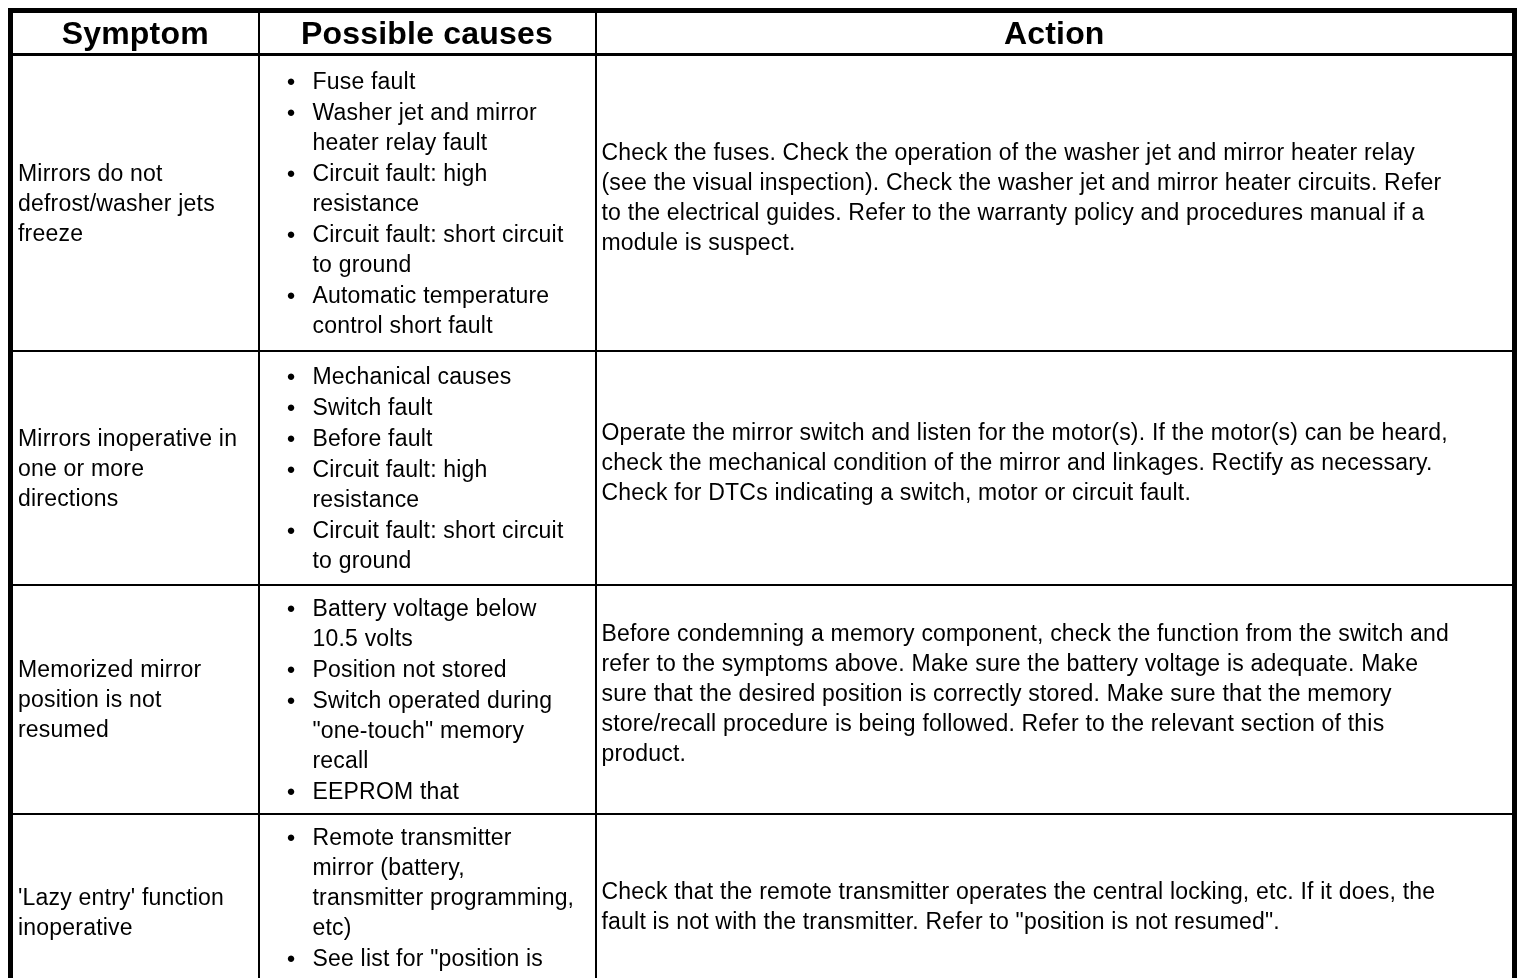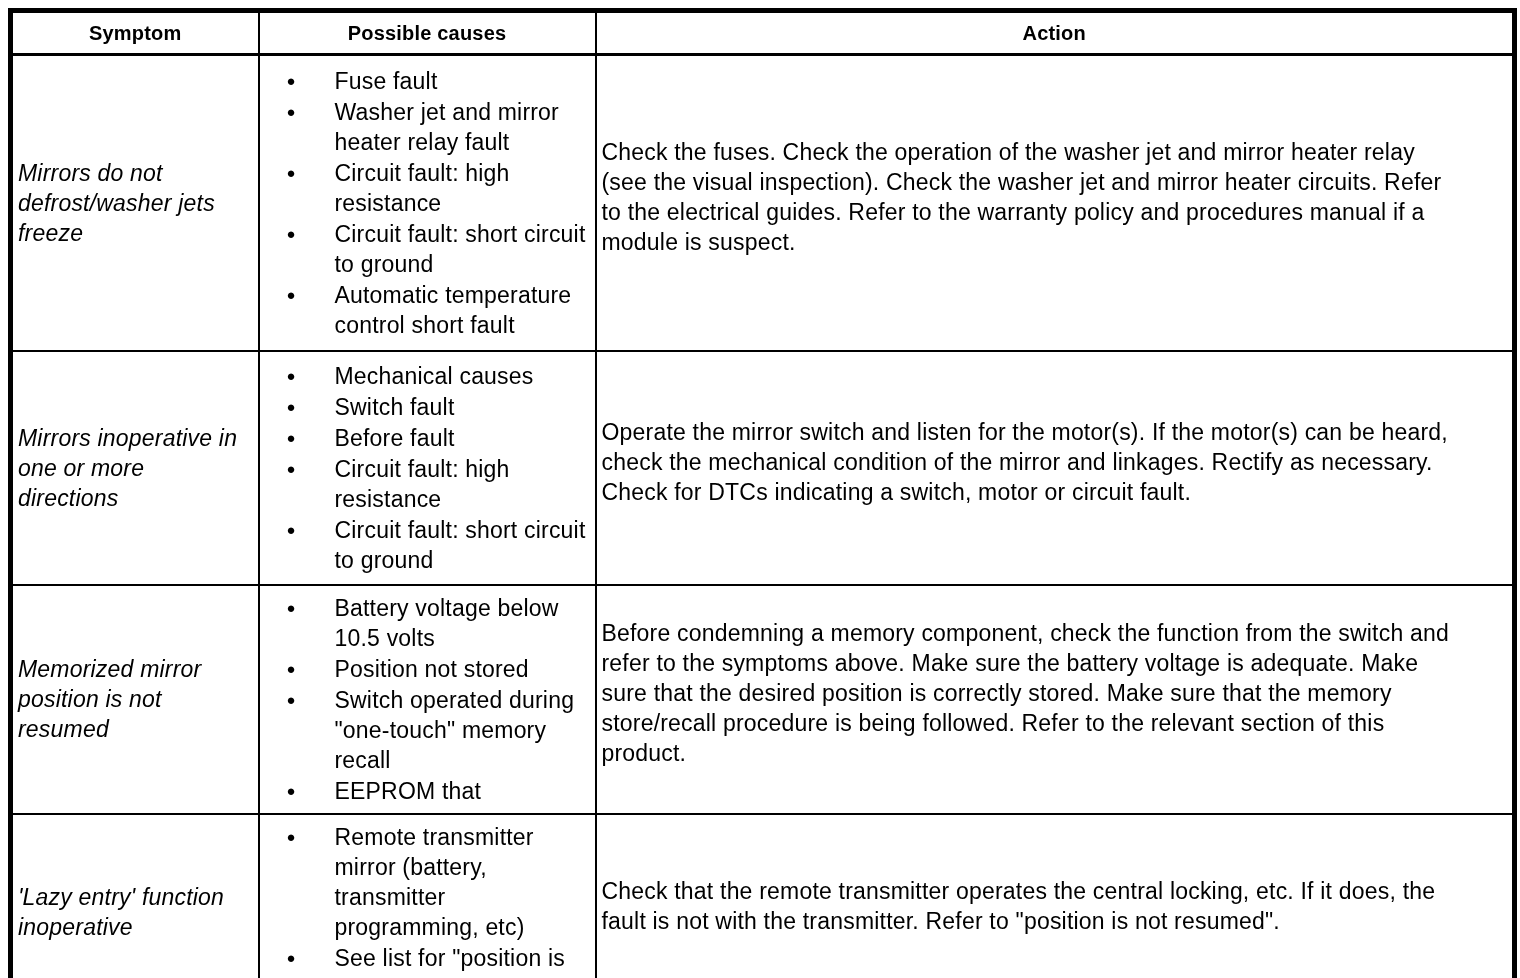--- a/index.html
+++ b/index.html
@@ -36,31 +36,30 @@
     line-height: 30px;
     vertical-align: middle;
     overflow: hidden;
   }
   thead th {
     height: 36px;
     border-bottom: 3px solid #000000;
     font-weight: bold;
     text-align: center;
     padding: 2px 4px;
-    font-size: 20px;
+    font-size: 32px;
   }
   tbody tr:nth-of-type(1) { height: 296px; }
   tbody tr:nth-of-type(2) { height: 234px; }
   tbody tr:nth-of-type(3) { height: 226px; }
   tbody tr:nth-of-type(4) { height: 166px; }
 
   td.symptom-cell {
     padding: 4px 8px 4px 5px;
     text-align: left;
-    font-style: italic;
   }
   td.causes-cell {
     padding: 6px 4px 6px 0;
   }
   ul.causes-list {
     list-style: none;
     margin: 0;
     padding: 0 0 0 27px;
   }
   li.cause-item {
@@ -69,21 +68,20 @@
     margin: 1px 0;
   }
   .bullet-icon {
     flex: 0 0 26px;
     font-size: 15px;
     line-height: 30px;
     letter-spacing: 0;
   }
   .cause-text {
     width: 262px;
-    margin-left: 22px;
   }
   td.action-cell {
     padding: 4px 6px 16px 5px;
   }
   .action-text {
     margin: 0;
     max-width: 860px;
   }
 </style>
 </head>

